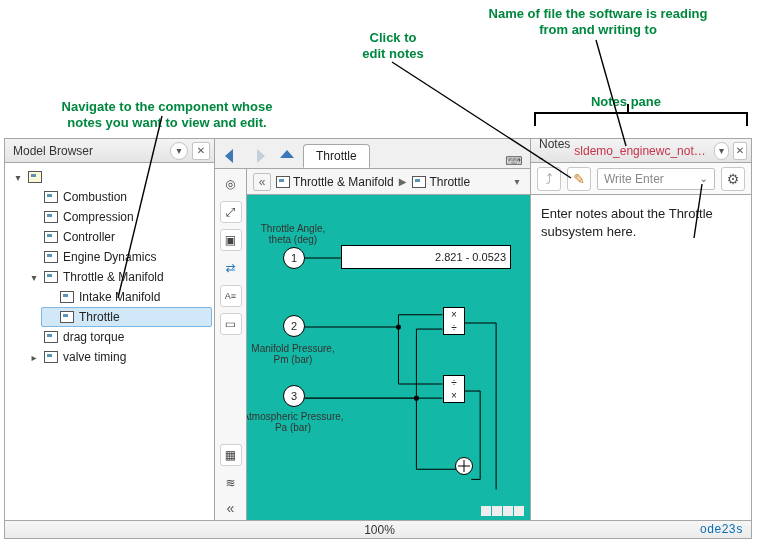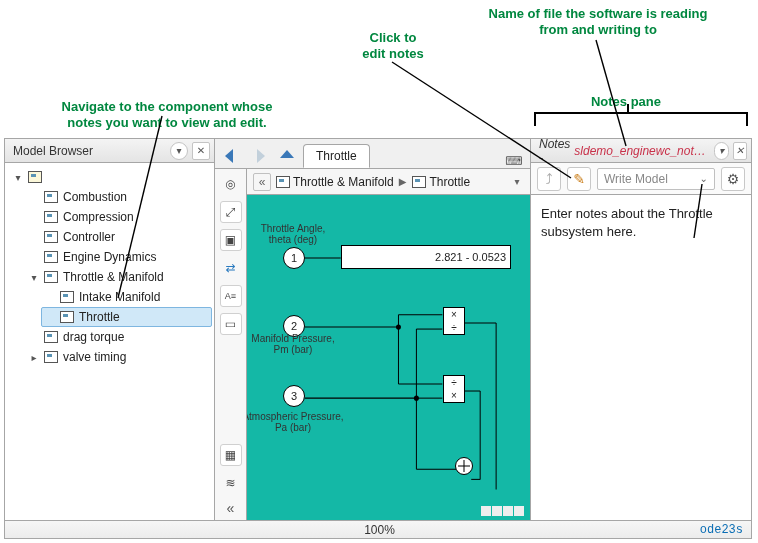--- a/index.html
+++ b/index.html
@@ -302,21 +302,20 @@
     background:#fff;
   }
   .notes-header {
     height: 24px;
     background: linear-gradient(#f4f4f4,#e4e4e4);
     border-bottom: 1px solid var(--pane-border);
     display:flex; align-items:center;
     padding: 0 4px 0 8px;
     gap:4px;
     font-size:12px;
-    font-style:italic;
   }
   .notes-header .nh-title{ color:#333;}
   .notes-header .nh-file{ color: var(--annot-red); overflow:hidden; text-overflow:ellipsis; white-space:nowrap; max-width: 170px;}
   .notes-toolbar {
     height: 32px;
     display:flex; align-items:center;
     gap:6px;
     padding: 0 6px;
     border-bottom:1px solid var(--pane-border);
     background:#fafafa;
@@ -584,21 +583,21 @@
             <div class="blk-circ" style="left:36px; top:52px;">
               <span>1</span>
             </div>
             <div class="blk-rect" style="left:94px; top:50px; width:170px; height:24px;">
               <span>2.821 - 0.0523</span>
             </div>
 
             <div class="blk-circ" style="left:36px; top:120px;">
               <span>2</span>
             </div>
-            <div class="blk-label" style="left:46px; top:138px; width:100px;">Manifold Pressure,<br>Pm (bar)</div>
+            <div class="blk-label" style="left:46px; top:148px; width:100px;">Manifold Pressure,<br>Pm (bar)</div>
 
             <div class="blk-circ" style="left:36px; top:190px;">
               <span>3</span>
             </div>
             <div class="blk-label" style="left:46px; top:216px; width:120px;">Atmospheric Pressure,<br>Pa (bar)</div>
 
             <div class="blk-mux" style="left:196px; top:112px;">×<br>÷</div>
             <div class="blk-mux" style="left:196px; top:180px;">÷<br>×</div>
 
             <div class="blk-sum" style="left:208px; top:262px;"></div>
@@ -619,21 +618,21 @@
         <span class="nh-title">Notes - </span>
         <span class="nh-file">sldemo_enginewc_notes.mldatx</span>
         <span class="spacer"></span>
         <span class="hdr-btn">▾</span>
         <span class="hdr-btn sq">✕</span>
       </div>
       <div class="notes-toolbar">
         <span class="nt-btn" style="color:#aaa;">⤴</span>
         <span class="nt-btn" style="color:#c97a12;">✎</span>
         <div class="nt-select">
-          <span>Write Model</span>
+          <span>Write Enter</span>
           <span class="chev">⌄</span>
         </div>
         <span class="nt-btn">⚙</span>
       </div>
       <div class="notes-body">Enter notes about the Throttle subsystem here.</div>
     </div>
 
   </div>
 
   <div class="status">

